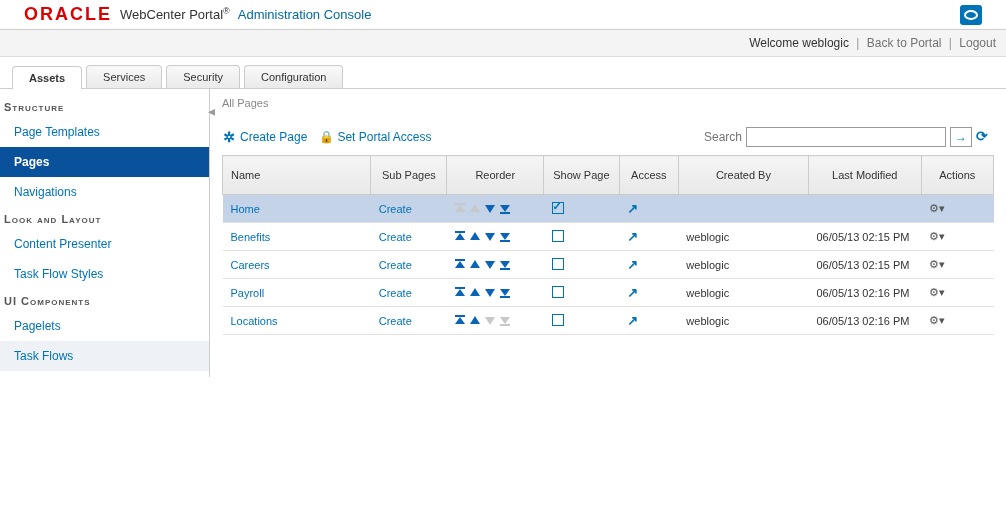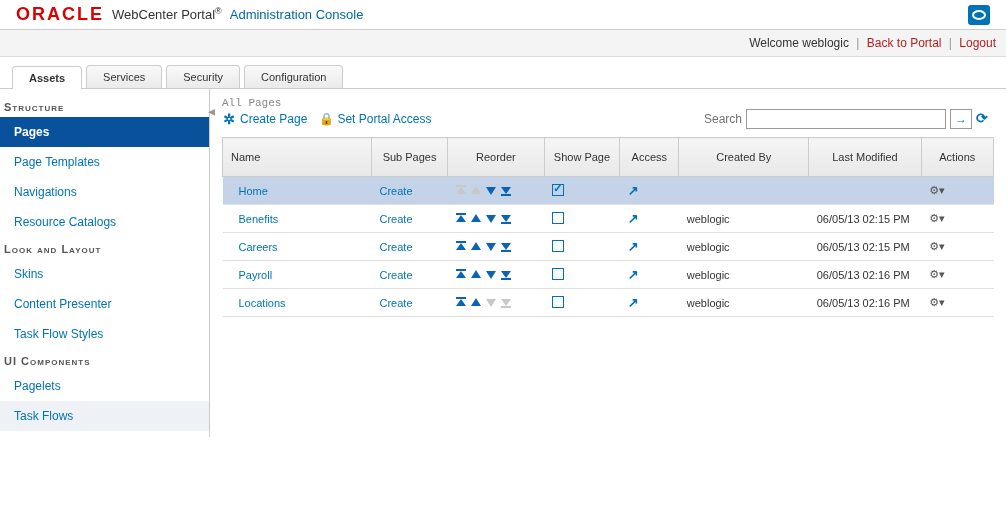--- a/index.html
+++ b/index.html
@@ -1,55 +1,55 @@
 <!DOCTYPE html>
 <html><head>
 <meta charset="utf-8">
 <style>
 * { box-sizing: border-box; margin: 0; padding: 0; }
 body { font-family: Tahoma, Arial, sans-serif; font-size: 11px; color: #333; background: #fff; width: 1006px; }
-.header { display: flex; align-items: center; padding: 4px 16px; border-bottom: 1px solid #ccc; height: 30px; }
+.header { display: flex; align-items: center; padding: 4px 24px; border-bottom: 1px solid #ccc; height: 30px; }
 .oracle-logo { color: #d00; font-weight: bold; font-size: 18px; letter-spacing: 2px; margin-right: 8px; font-family: Arial; }
 .product-name { font-size: 13px; color: #333; margin-right: 4px; }
 .reg { font-size: 9px; vertical-align: super; }
 .console-label { color: #0369a1; font-size: 13px; margin-left: 4px; }
 .header-icon { margin-left: auto; width: 22px; height: 20px; background: #0073b7; border-radius: 3px; display: flex; align-items: center; justify-content: center; cursor: pointer; }
 .header-icon-inner { width: 14px; height: 10px; border: 2px solid #fff; border-radius: 50%; }
 .welcome-bar { background: #f4f4f4; padding: 6px 10px; text-align: right; font-size: 12px; border-bottom: 1px solid #ddd; }
 .welcome-bar .sep { margin: 0 4px; color: #999; }
-.welcome-bar a { color: #b91c1c; text-decoration: none; cursor: pointer; }
+.welcome-bar a { color: #737373; text-decoration: none; cursor: pointer; }
 .tabs { display: flex; padding: 8px 12px 0 12px; border-bottom: 1px solid #ccc; gap: 4px; }
 .tab { padding: 5px 16px; background: linear-gradient(#f9f9f9,#eaeaea); border: 1px solid #ccc; border-bottom: none; border-radius: 4px 4px 0 0; font-size: 11px; cursor: pointer; color: #333; }
 .tab.active { background: #fff; font-weight: bold; position: relative; top: 1px; }
 .main { display: flex; }
 .sidebar { width: 210px; border-right: 1px solid #ccc; padding: 6px 0; background: #fff; }
 .sidebar-heading { font-variant: small-caps; letter-spacing: 1px; color: #555; padding: 6px 4px 4px; font-size: 11px; font-weight: bold; }
 .sidebar-item { padding: 8px 14px; color: #0073b7; cursor: pointer; font-size: 12px; }
 .sidebar-item.active { background: #09519b; color: #fff; font-weight: bold; }
 .sidebar-item.highlight { background: #eef2f6; }
 .collapse-handle { position: absolute; width: 10px; height: 16px; color: #999; cursor: pointer; font-size: 14px; }
 .content { flex: 1; padding: 8px 12px; position: relative; }
-.breadcrumb { color: #888; font-size: 11px; margin-bottom: 0; font-family: Liberation Mono, monospace; }
+.breadcrumb { color: #888; font-size: 11px; margin-bottom: 18px; }
 .toolbar { display: flex; align-items: center; gap: 12px; margin-bottom: 8px; }
 .tool-btn { display: flex; align-items: center; gap: 4px; color: #0073b7; cursor: pointer; font-size: 12px; }
 .tool-icon { width: 14px; height: 14px; display: inline-flex; align-items: center; justify-content: center; }
 .create-icon { color: #0073b7; font-size: 14px; font-weight: bold; }
 .lock-icon { color: #0073b7; font-size: 12px; }
 .search-area { margin-left: auto; display: flex; align-items: center; gap: 4px; }
 .search-label { color: #737373; font-size: 12px; }
 .search-input { width: 200px; height: 20px; border: 1px solid #999; padding: 0 4px; font-size: 11px; }
 .go-btn { width: 22px; height: 20px; border: 1px solid #999; background: #fff; cursor: pointer; font-size: 12px; display: flex; align-items: center; justify-content: center; color: #0073b7; font-weight: bold; }
 .refresh-btn { width: 18px; height: 18px; cursor: pointer; color: #0073b7; font-size: 14px; font-weight: bold; }
 table { width: 100%; border-collapse: collapse; font-size: 11px; }
 th { background: linear-gradient(#f5f5f5,#e8e8e8); border: 1px solid #ccc; padding: 13px 8px; text-align: center; font-weight: normal; color: #333; }
 th:first-child { text-align: left; }
 td { border-bottom: 1px solid #e0e0e0; padding: 6px 8px; text-align: left; }
 td:first-child { text-align: left; }
 tr.selected td { background: #c4d3e8; }
-.page-link { color: #0073b7; cursor: pointer; margin-left: 8px; }
+.page-link { color: #0073b7; cursor: pointer; }
 .create-link { color: #0073b7; cursor: pointer; } 
 .reorder-icons svg { display: block; }
 .checkbox { width: 12px; height: 12px; border: 1px solid #0073b7; display: inline-block; cursor: pointer; position: relative; }
 .checkbox.checked::after { content: "✓"; position: absolute; top: -3px; left: 0px; color: #0073b7; font-size: 11px; font-weight: bold; }
 .access-icon { color: #0073b7; cursor: pointer; font-size: 13px; font-weight: bold; }
 .actions-icon { cursor: pointer; color: #555; font-size: 11px; }
 .gear { display: inline-block; }
 </style>
 </head>
 <body>
@@ -74,26 +74,24 @@
 <div class="tabs" id="tabs">
     <div class="tab active">Assets</div>
     <div class="tab">Services</div>
     <div class="tab">Security</div>
     <div class="tab">Configuration</div>
   </div>
 
 <div class="main">
   <div class="sidebar" id="sidebar">
       <div class="sidebar-heading">Structure</div>
+      <div class="sidebar-item">Page Templates</div>
       <div class="sidebar-item active">Pages</div>
-      <div class="sidebar-item">Page Templates</div>
       <div class="sidebar-item">Navigations</div>
-      <div class="sidebar-item">Resource Catalogs</div>
       <div class="sidebar-heading">Look and Layout</div>
-      <div class="sidebar-item">Skins</div>
       <div class="sidebar-item">Content Presenter</div>
       <div class="sidebar-item">Task Flow Styles</div>
       <div class="sidebar-heading">UI Components</div>
       <div class="sidebar-item">Pagelets</div>
       <div class="sidebar-item highlight">Task Flows</div>
     </div>
   <div class="content">
     <div class="collapse-handle" style="left:-2px; top:14px;">◂</div>
     <div class="breadcrumb">All Pages</div>
     <div class="toolbar">

